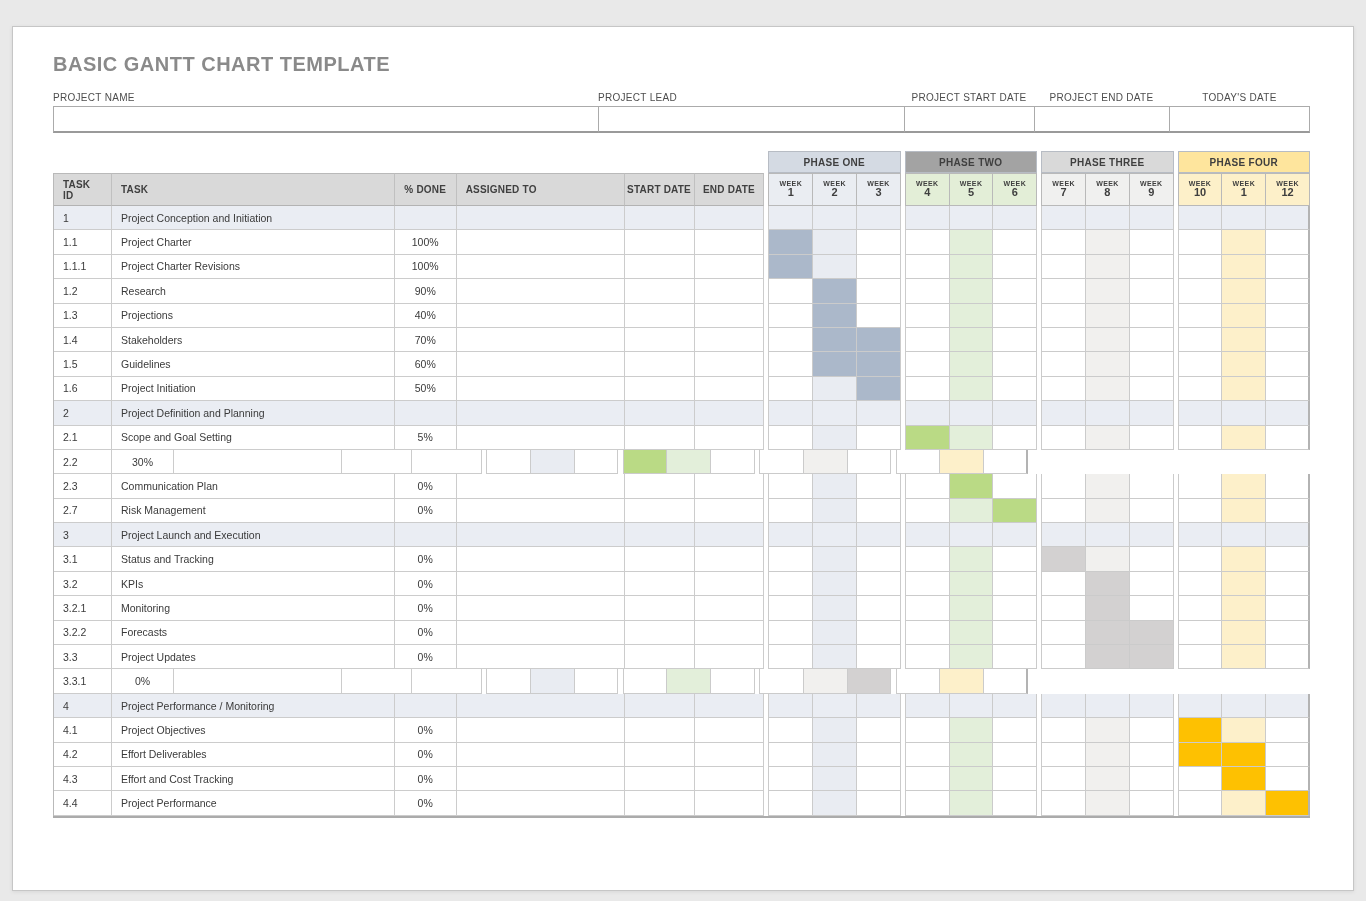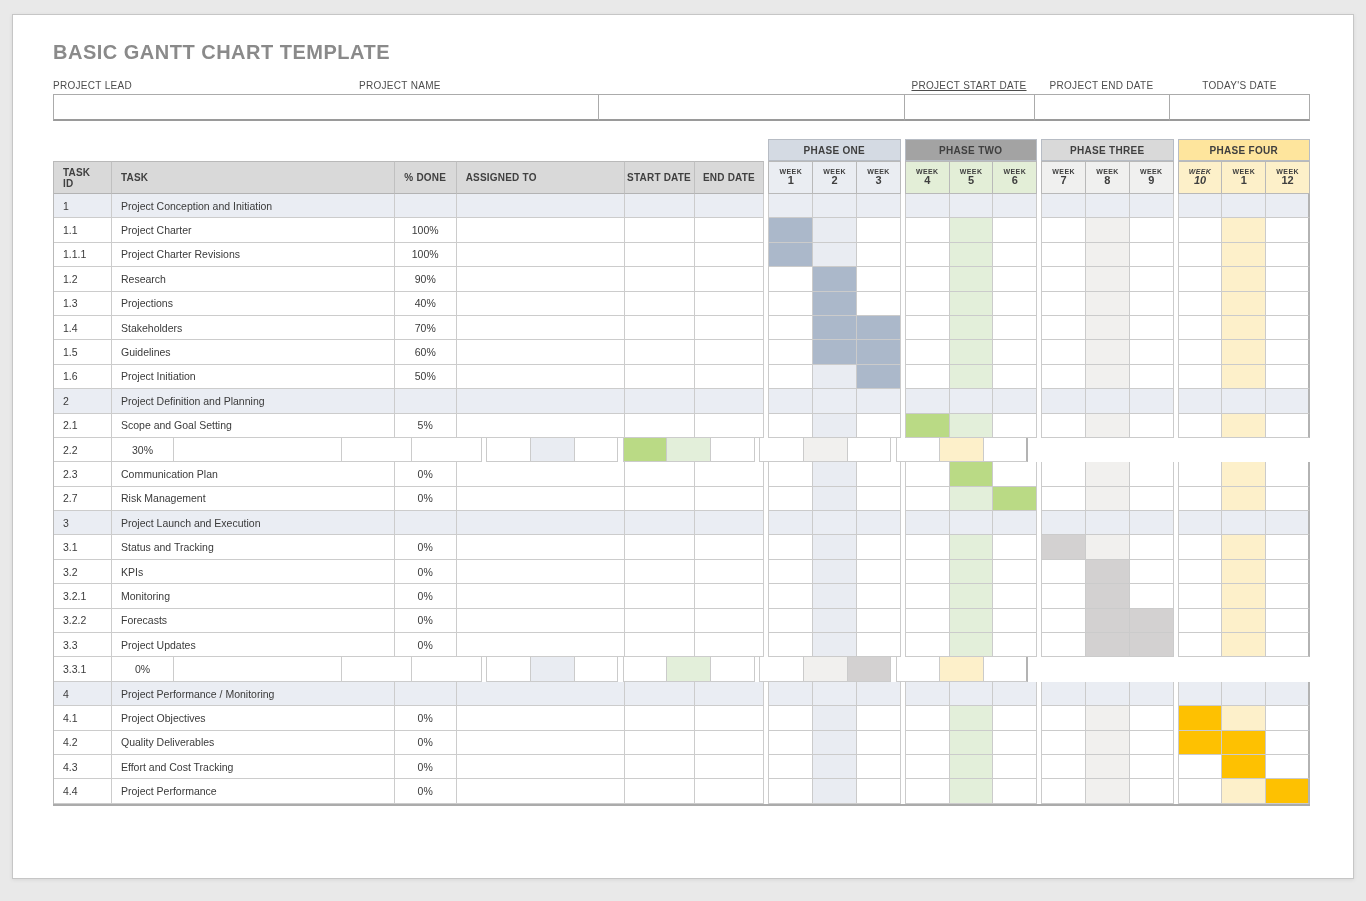--- a/index.html
+++ b/index.html
@@ -1,36 +1,36 @@
 <!DOCTYPE html>
 <html><head>
 <meta charset="utf-8">
 <style>
   * { margin:0; padding:0; box-sizing:border-box; }
   html,body { width:1366px; height:901px; background:#e9e9e9; font-family:"Liberation Sans", sans-serif; }
   .sheet {
-    position:absolute; left:12px; top:14px; width:1342px; height:865px;
+    position:absolute; left:12px; top:26px; width:1342px; height:865px;
     background:#ffffff; border:1px solid #c6c6c6; box-shadow:0 1px 4px rgba(0,0,0,0.08);
   }
   .page-title {
     position:absolute; left:40px; top:26px;
     font-size:20px; font-weight:bold; color:#8a8a8a; letter-spacing:0.5px;
   }
   
   .form-strip { position:absolute; left:40px; top:62px; width:1257px; }
   .labels-row { display:flex; height:17px; }
   .boxes-row { display:flex; height:27px; }
   .f-label { font-size:10px; color:#4d4d4d; letter-spacing:0.3px; padding-top:3px; }
   .f-box {
     background:#fff; border:1px solid #ababab; border-bottom:2px solid #9a9a9a;
     border-right-width:0; height:27px;
   }
   .f-box:last-child { border-right-width:1px; }
   .w-name { width:545px; } .w-lead { width:306px; }
-  .w-sd { width:130px;text-decoration:underline; } .w-ed { width:135px; } .w-td { width:141px; }
+  .w-sd { width:130px; } .w-ed { width:135px; } .w-td { width:141px; }
   .lbl-center { text-align:center; }
   
   .gtable { position:absolute; left:40px; top:124px; width:1257px; border-bottom:2px solid #ababab; }
   .phase-row { display:flex; height:22px; }
   .phase-spacer { width:711px; }
   .gantt-strip { width:546px; display:flex;text-align:right; }
   .gblock { flex:1; margin-left:4px; display:flex; }
   .phase-block {
     flex:1; margin-left:4px; display:flex; align-items:center; justify-content:center;
     font-size:10px; font-weight:bold; color:#3f3f3f; letter-spacing:0.3px;
@@ -68,22 +68,22 @@
 </style>
 </head>
 <body>
 
 <div class="sheet">
 
   <div class="page-title">BASIC GANTT CHART TEMPLATE</div>
 
   <div class="form-strip">
     <div class="labels-row">
+      <div class="f-label w-name">PROJECT NAME</div>
       <div class="f-label w-lead">PROJECT LEAD</div>
-      <div class="f-label w-name">PROJECT NAME</div>
       <div class="f-label w-sd lbl-center">PROJECT START DATE</div>
       <div class="f-label w-ed lbl-center">PROJECT END DATE</div>
       <div class="f-label w-td lbl-center">TODAY'S DATE</div>
     </div>
     <div class="boxes-row">
       <div class="f-box w-name"></div>
       <div class="f-box w-lead"></div>
       <div class="f-box w-sd"></div>
       <div class="f-box w-ed"></div>
       <div class="f-box w-td"></div>
@@ -144,21 +144,21 @@
             <div class="wk-cell" style="background: rgb(240, 240, 239);">
               <div class="wk-small">WEEK</div>
               <div class="wk-num">8</div>
             </div>
             <div class="wk-cell" style="background: rgb(240, 240, 239);">
               <div class="wk-small">WEEK</div>
               <div class="wk-num">9</div>
             </div>
           </div>
           <div class="gblock">
-            <div class="wk-cell" style="background: rgb(253, 240, 201); font-style: italic;">
+            <div class="wk-cell" style="background: rgb(253, 240, 201);">
               <div class="wk-small">WEEK</div>
               <div class="wk-num">10</div>
             </div>
             <div class="wk-cell" style="background: rgb(253, 240, 201);">
               <div class="wk-small">WEEK</div>
               <div class="wk-num">1</div>
             </div>
             <div class="wk-cell" style="background: rgb(253, 240, 201);">
               <div class="wk-small">WEEK</div>
               <div class="wk-num">12</div>
@@ -820,21 +820,21 @@
             </div>
             <div class="gblock">
               <div class="gcell" style="background: rgb(254, 193, 1);"></div>
               <div class="gcell" style="background: rgb(253, 240, 202);"></div>
               <div class="gcell"></div>
             </div>
           </div>
         </div>
         <div class="trow">
           <div class="dcell c-id">4.2</div>
-          <div class="dcell c-task">Quality Deliverables</div>
+          <div class="dcell c-task">Effort Deliverables</div>
           <div class="dcell c-pct dc">0%</div>
           <div class="dcell c-asg"></div>
           <div class="dcell c-sd"></div>
           <div class="dcell c-ed"></div>
           <div class="gantt-strip">
             <div class="gblock">
               <div class="gcell"></div>
               <div class="gcell" style="background: rgb(233, 236, 242);"></div>
               <div class="gcell"></div>
             </div>

